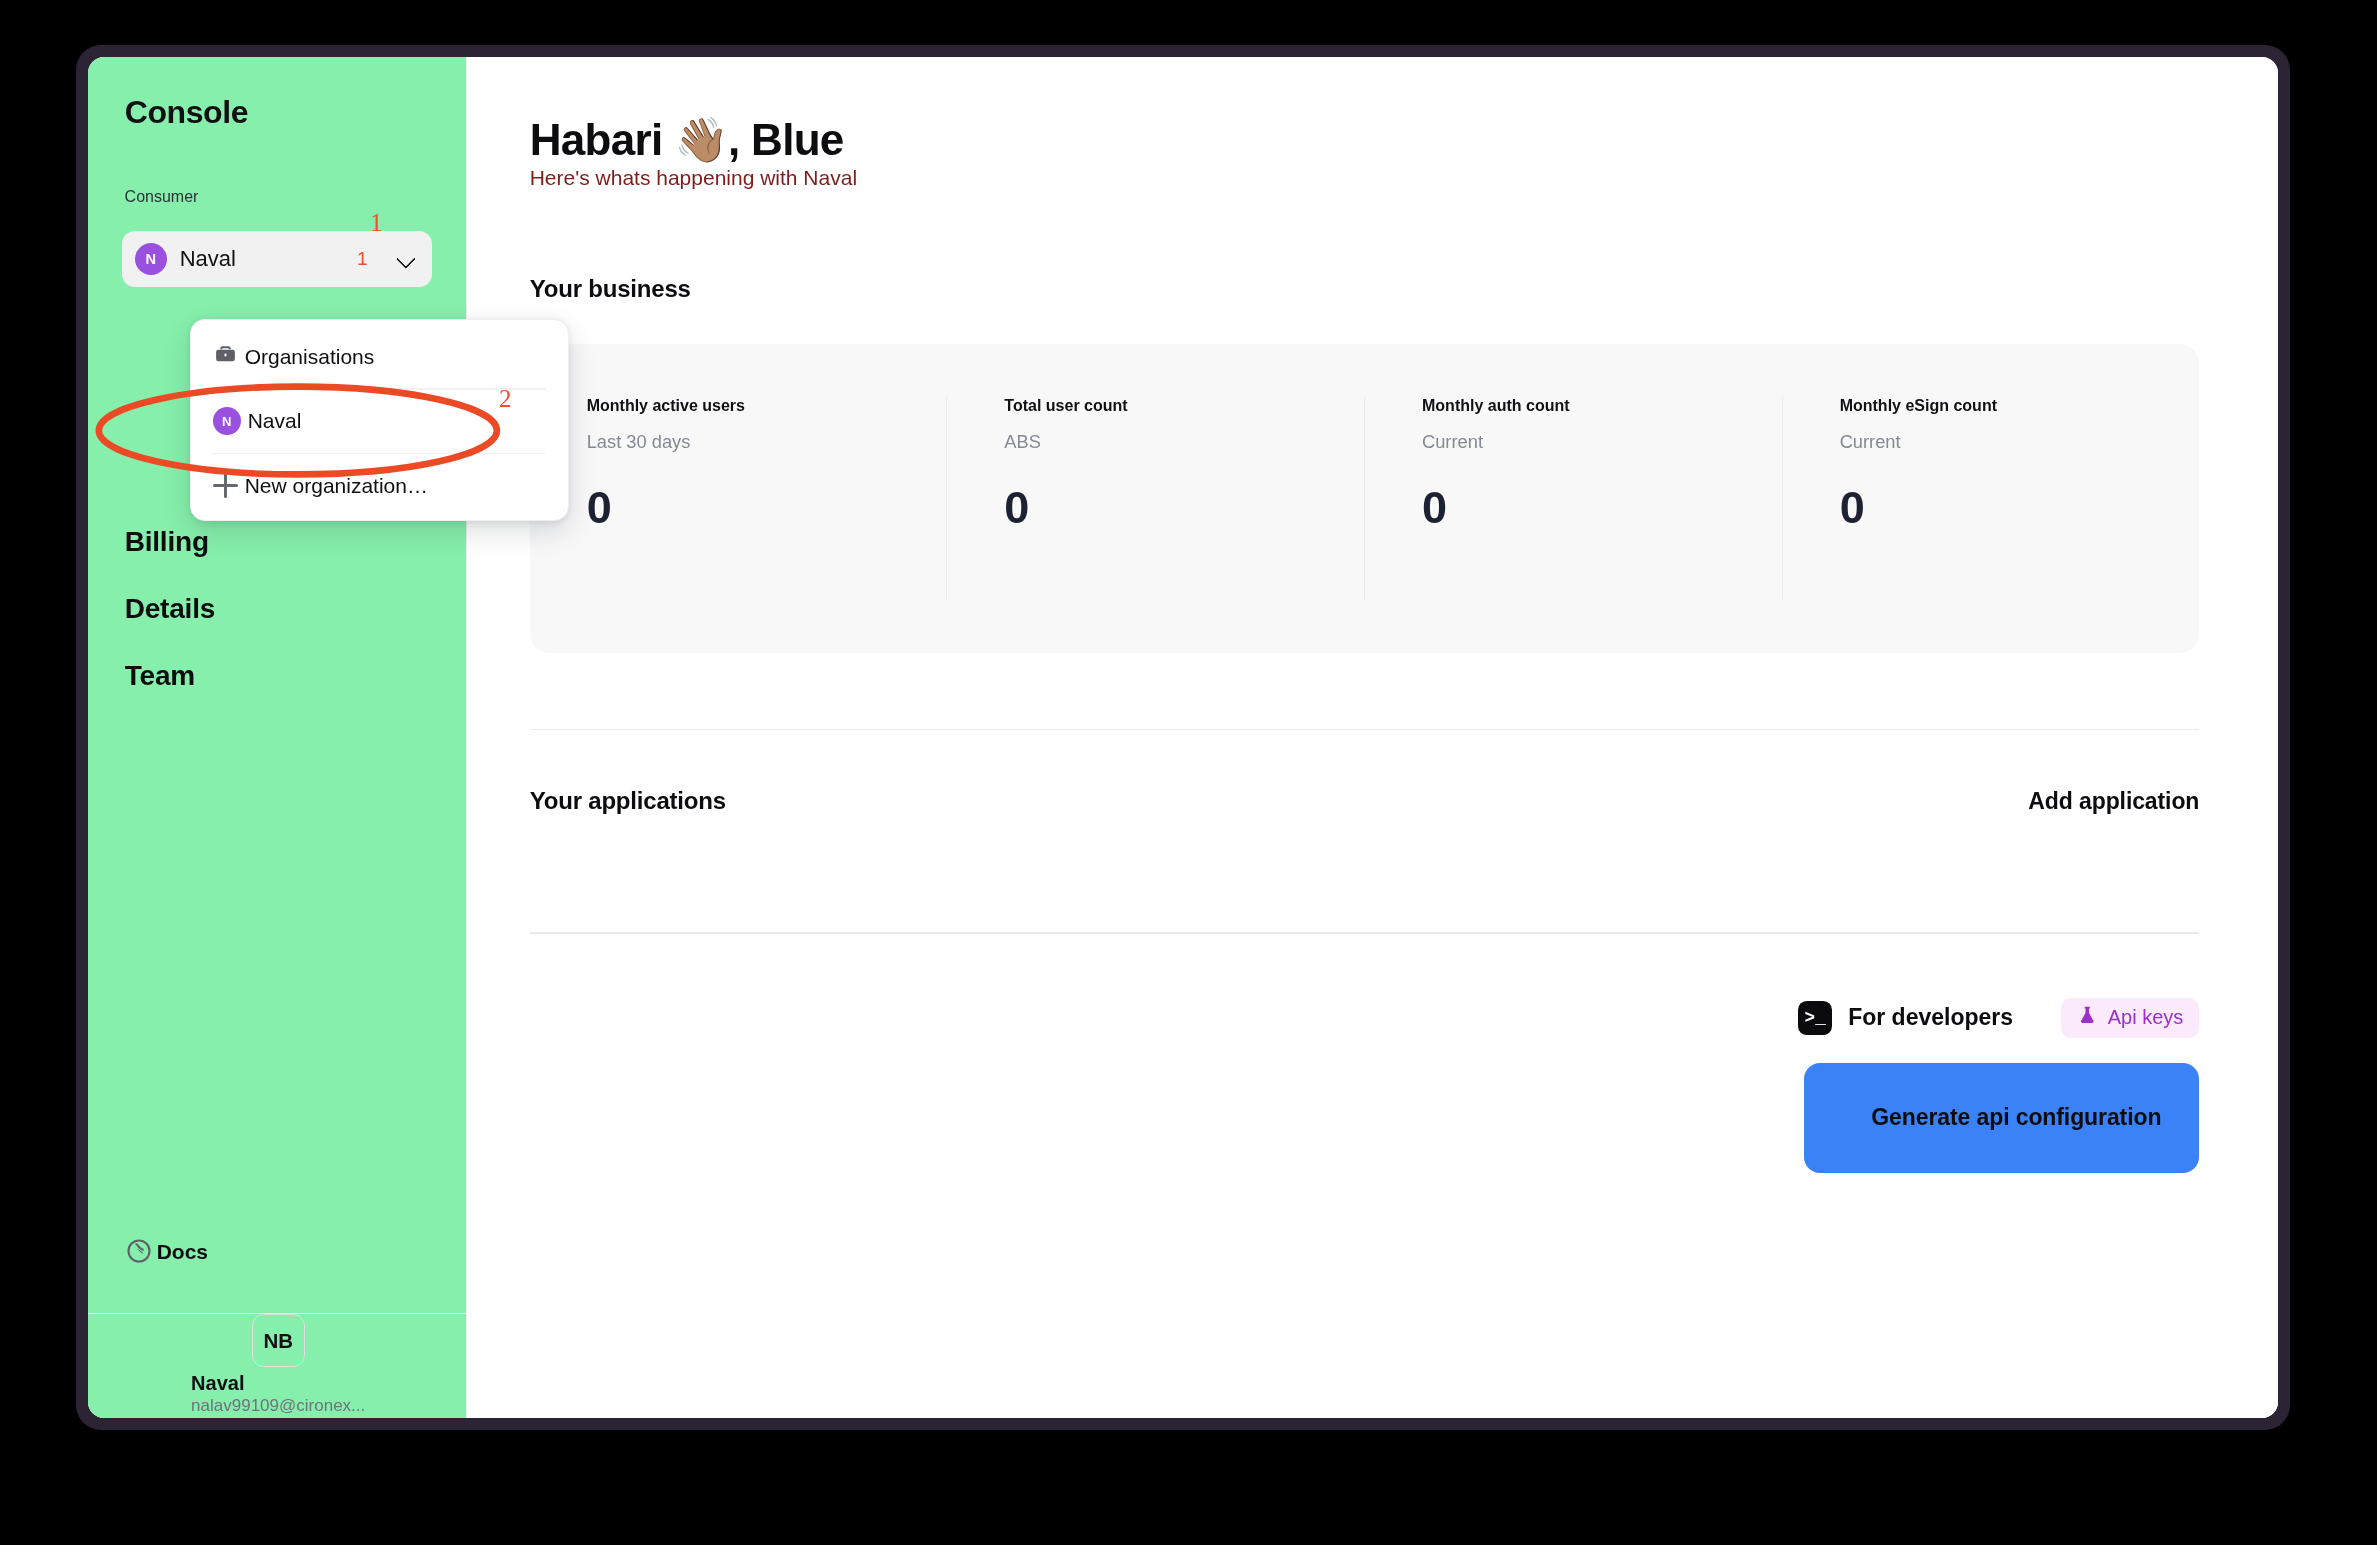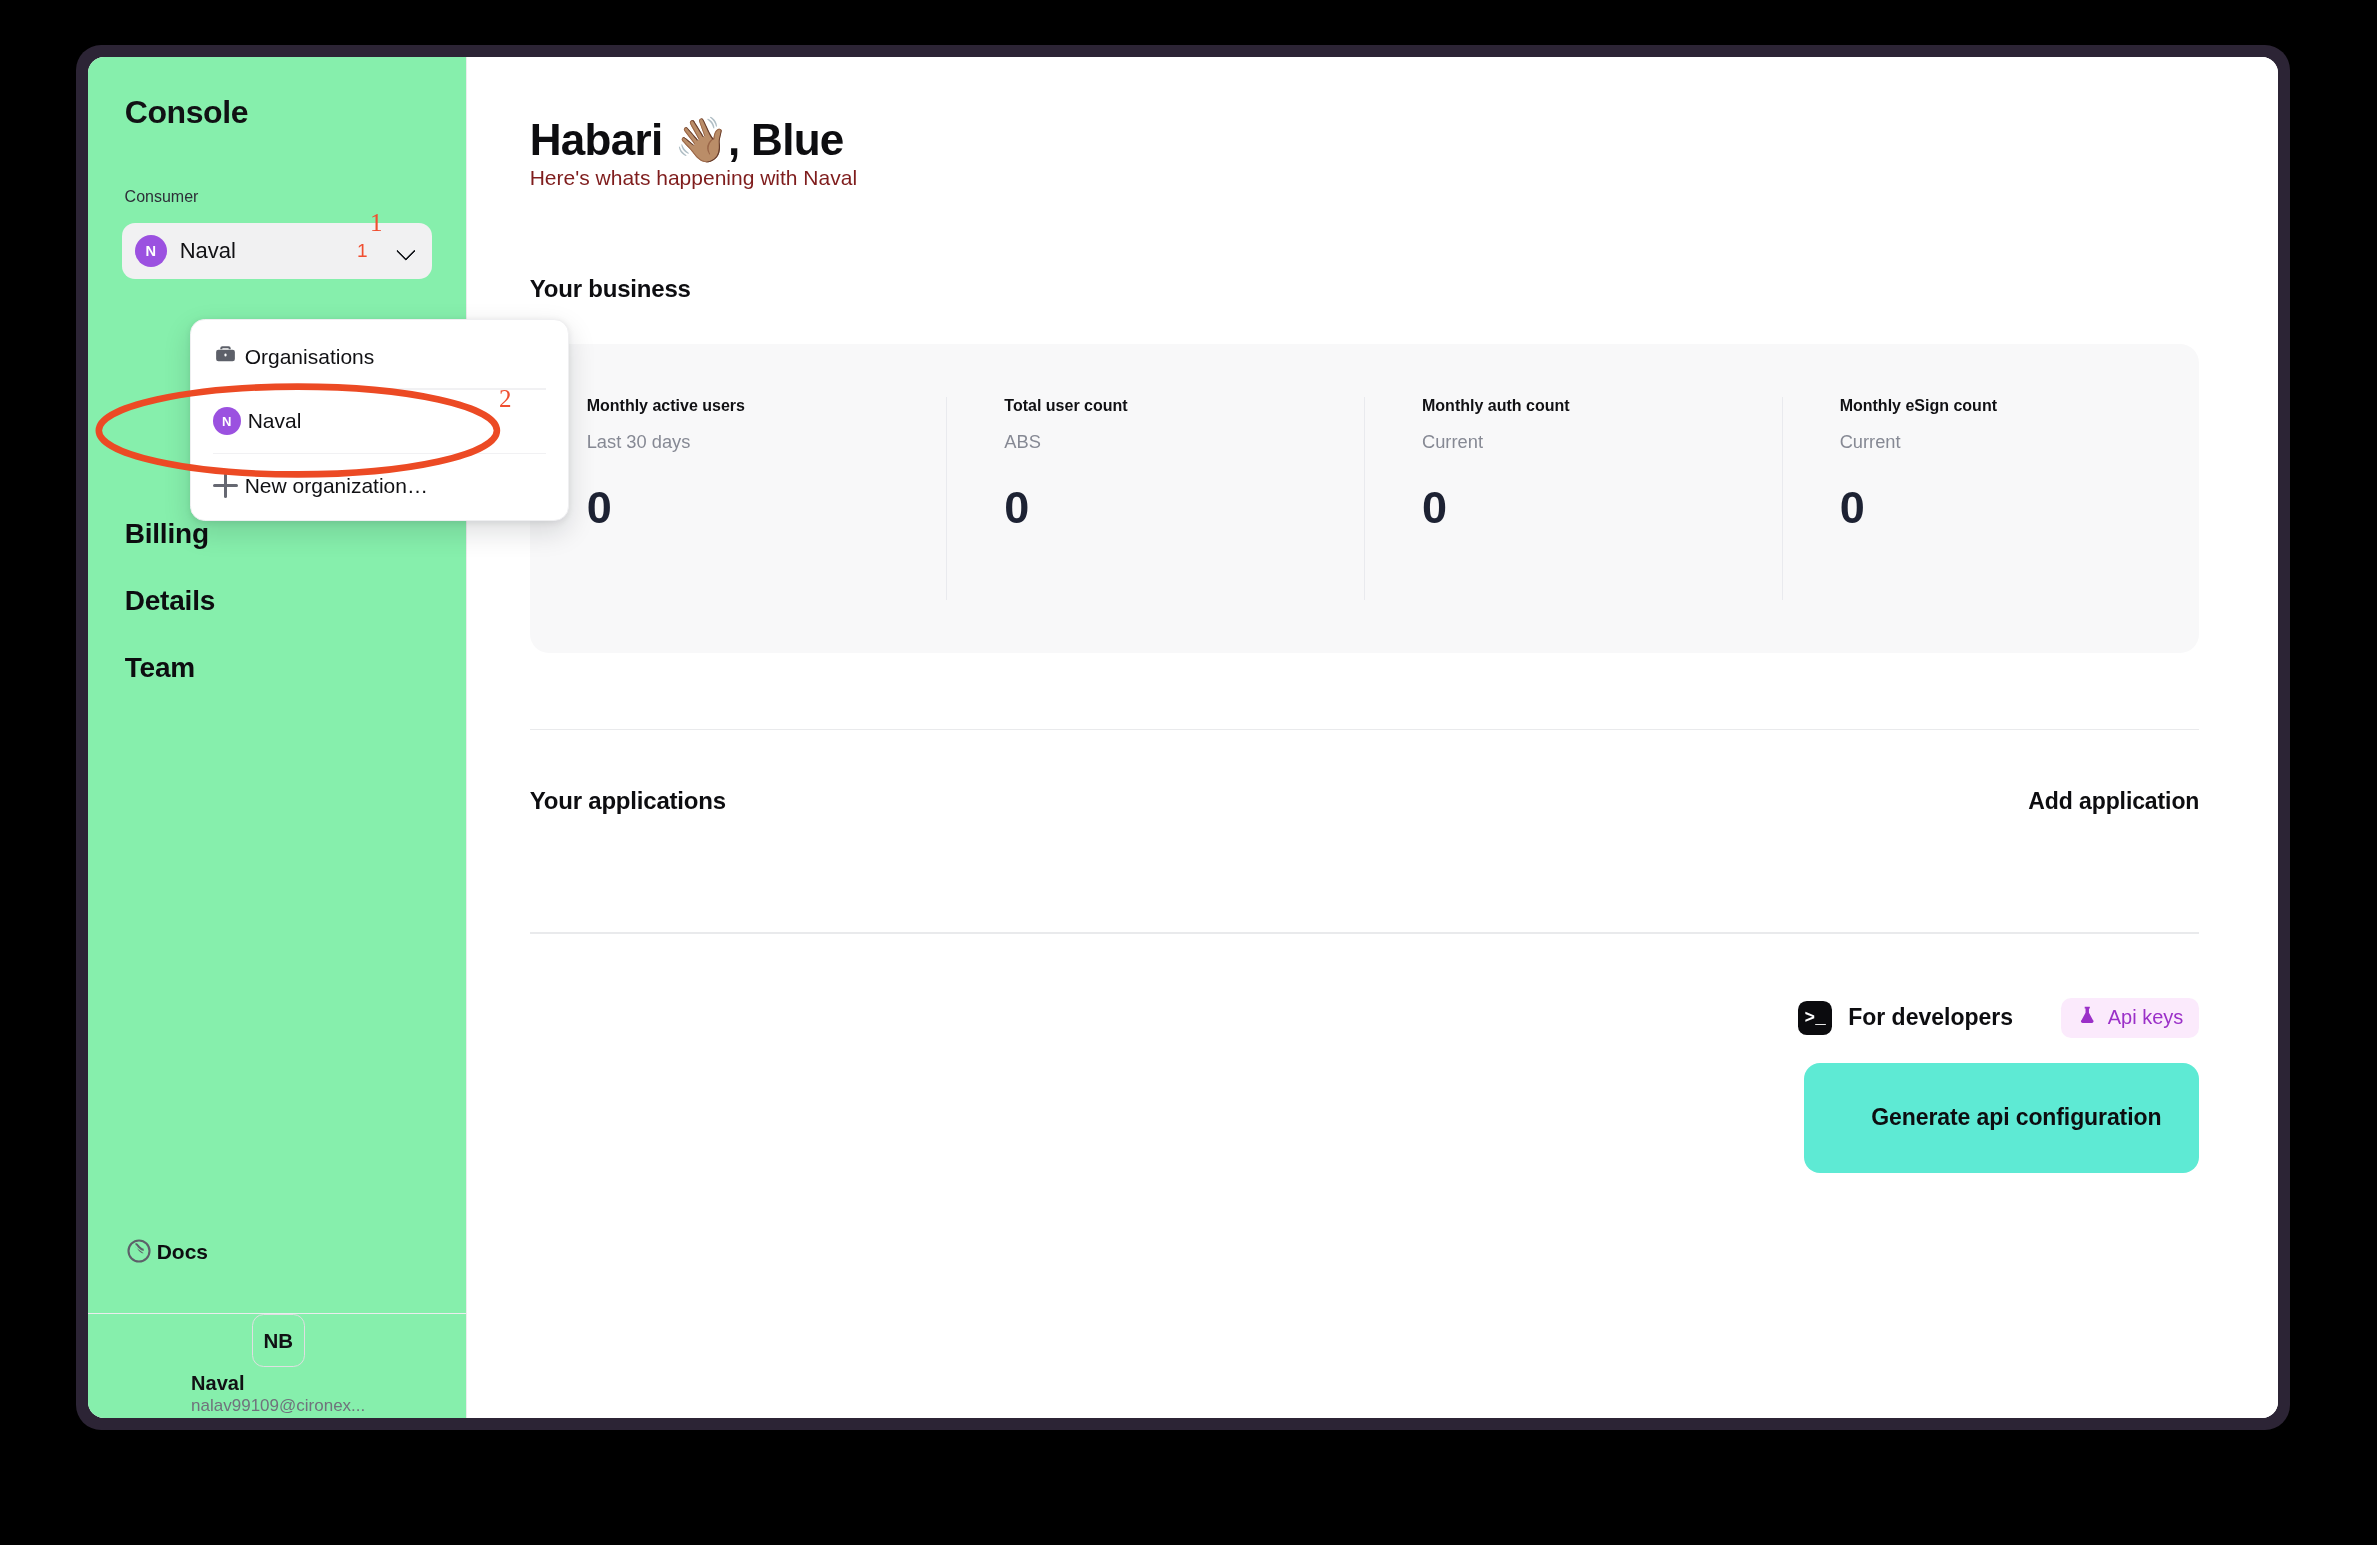--- a/index.html
+++ b/index.html
@@ -43,21 +43,21 @@
     font-weight: 700;
     color: #111114;
     letter-spacing: -0.4px;
     padding: 37px 0 0 37px;
   }
 
   #consumer-block { padding: 0 34px; margin-top: 57px; }
   #consumer-label {
     font-size: 16px;
     color: #2d2f38;
-    margin-bottom: 17px;
+    margin-bottom: 25px;
     padding-left: 2.9px;
   }
   #consumer-select {
     height: 56px;
     background: #f1f1f2;
     border-radius: 13px;
     display: flex;
     align-items: center;
     padding: 0 16px 0 13px;
     gap: 13px;
@@ -260,21 +260,21 @@
     background: #fbeafc;
     border-radius: 10.2px;
     padding: 7.3px 16px;
     display: flex; align-items: center; gap: 10.2px;
     font-size: 20px;
     color: #9b30c8;
   }
   #generate-btn {
     margin-top: 25px;
     width: 395px; height: 110px;
-    background: #5eead4;
+    background: #3b82f6;
     border-radius: 16px;
     display: flex; align-items: center; justify-content: center;
     font-size: 23px; font-weight: 700; color: #0d0d10;
     border: none;
     font-family: "Liberation Sans", sans-serif;
     letter-spacing: -0.1px;
     padding-left: 29px;
   }
 
   

